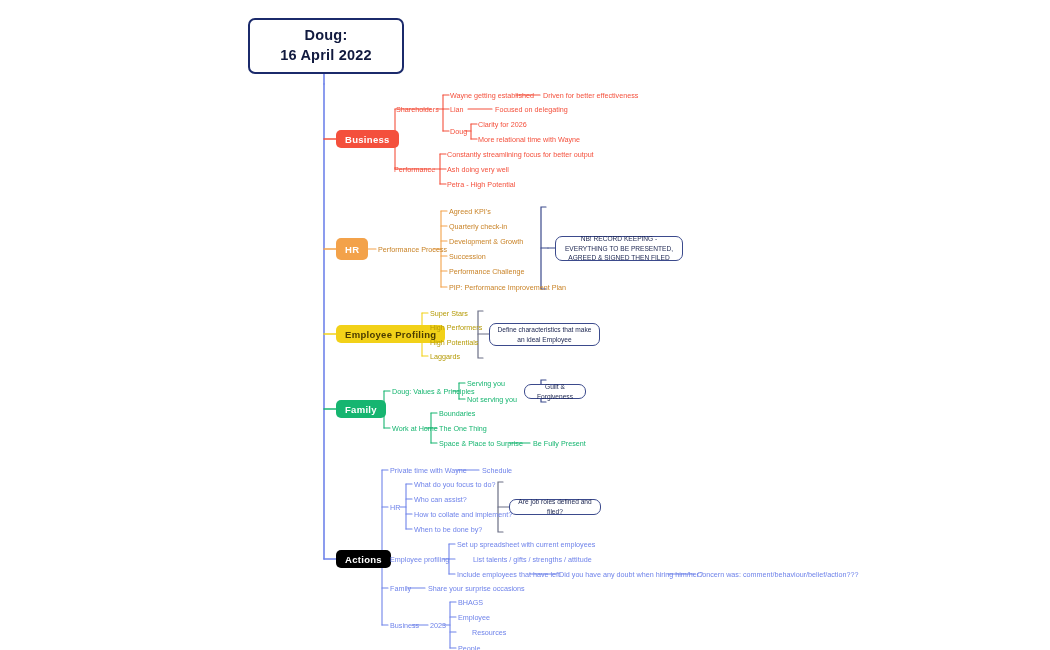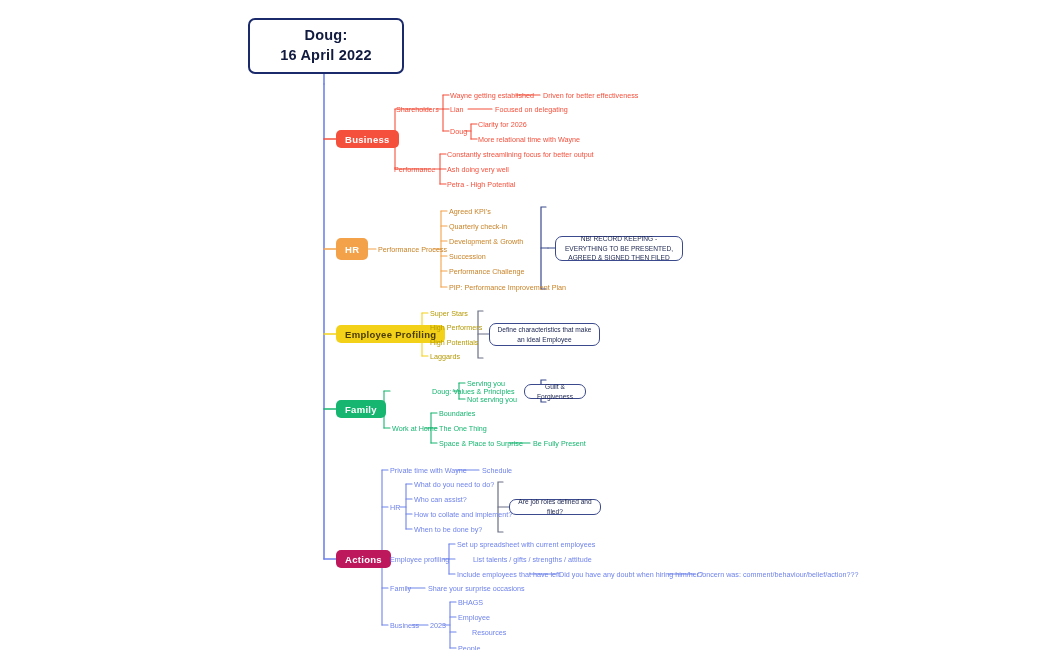--- a/index.html
+++ b/index.html
@@ -31,21 +31,21 @@
     display:flex;align-items:center;justify-content:center;
     border-radius:5px;
     color:#ffffff;font-weight:bold;font-size:9.5px;
     letter-spacing:.3px;white-space:nowrap;
     padding:0 9px;height:18px;
   }
   .badge.biz   {background:#f4503c;}
   .badge.hr    {background:#f3a24a;}
   .badge.emp   {background:#f2d118;color:#4a3b00;}
   .badge.fam   {background:#16b570;}
-  .badge.act   {background:#be185d;}
+  .badge.act   {background:#000000;}
 
   
   .t{
     position:absolute;
     font-size:7.2px;
     white-space:nowrap;
     line-height:1;
   }
   .c-biz{color:#f4503c;}
   .c-hr {color:#c98327;}
@@ -242,37 +242,37 @@
 
   <div class="callout" style="left:555px;top:224px;width:128px;height:25px;">NB! RECORD KEEPING - EVERYTHING TO BE PRESENTED, AGREED &amp; SIGNED THEN FILED</div>
 
   <div class="t c-emp" style="left:430px;top:298px;">Super Stars</div>
   <div class="t c-emp" style="left:430px;top:312px;">High Performers</div>
   <div class="t c-emp" style="left:430px;top:327px;">High Potentials</div>
   <div class="t c-emp" style="left:430px;top:341px;">Laggards</div>
 
   <div class="callout" style="left:489px;top:311px;width:111px;height:23px;">Define characteristics that make an ideal Employee</div>
 
-  <div class="t c-fam" style="left:392px;top:376px;margin-left:40px;">Doug: Values &amp; Principles</div>
+  <div class="t c-fam" style="left:392px;top:376px;">Doug: Values &amp; Principles</div>
   <div class="t c-fam" style="left:467px;top:368px;">Serving you</div>
   <div class="t c-fam" style="left:467px;top:384px;">Not serving you</div>
 
   <div class="callout" style="left:524px;top:372px;width:62px;height:15px;">Guilt &amp; Forgiveness</div>
 
   <div class="t c-fam" style="left:392px;top:413px;">Work at Home</div>
   <div class="t c-fam" style="left:439px;top:398px;">Boundaries</div>
   <div class="t c-fam" style="left:439px;top:413px;">The One Thing</div>
   <div class="t c-fam" style="left:439px;top:428px;">Space &amp; Place to Surprise</div>
   <div class="t c-fam" style="left:533px;top:428px;">Be Fully Present</div>
 
   <div class="t c-act" style="left:390px;top:455px;">Private time with Wayne</div>
   <div class="t c-act" style="left:482px;top:455px;">Schedule</div>
 
   <div class="t c-act" style="left:390px;top:492px;">HR</div>
-  <div class="t c-act" style="left:414px;top:469px;">What do you need to do?</div>
+  <div class="t c-act" style="left:414px;top:469px;">What do you focus to do?</div>
   <div class="t c-act" style="left:414px;top:484px;">Who can assist?</div>
   <div class="t c-act" style="left:414px;top:499px;">How to collate and implement?</div>
   <div class="t c-act" style="left:414px;top:514px;">When to be done by?</div>
 
   <div class="callout" style="left:509px;top:487px;width:92px;height:16px;">Are job roles defined and filed?</div>
 
   <div class="t c-act" style="left:390px;top:544px;">Employee profiling</div>
   <div class="t c-act" style="left:457px;top:529px;">Set up spreadsheet with current employees</div>
   <div class="t c-act" style="left:457px;top:544px;margin-left:16px;">List talents / gifts / strengths / attitude</div>
   <div class="t c-act" style="left:457px;top:559px;">Include employees that have left</div>

